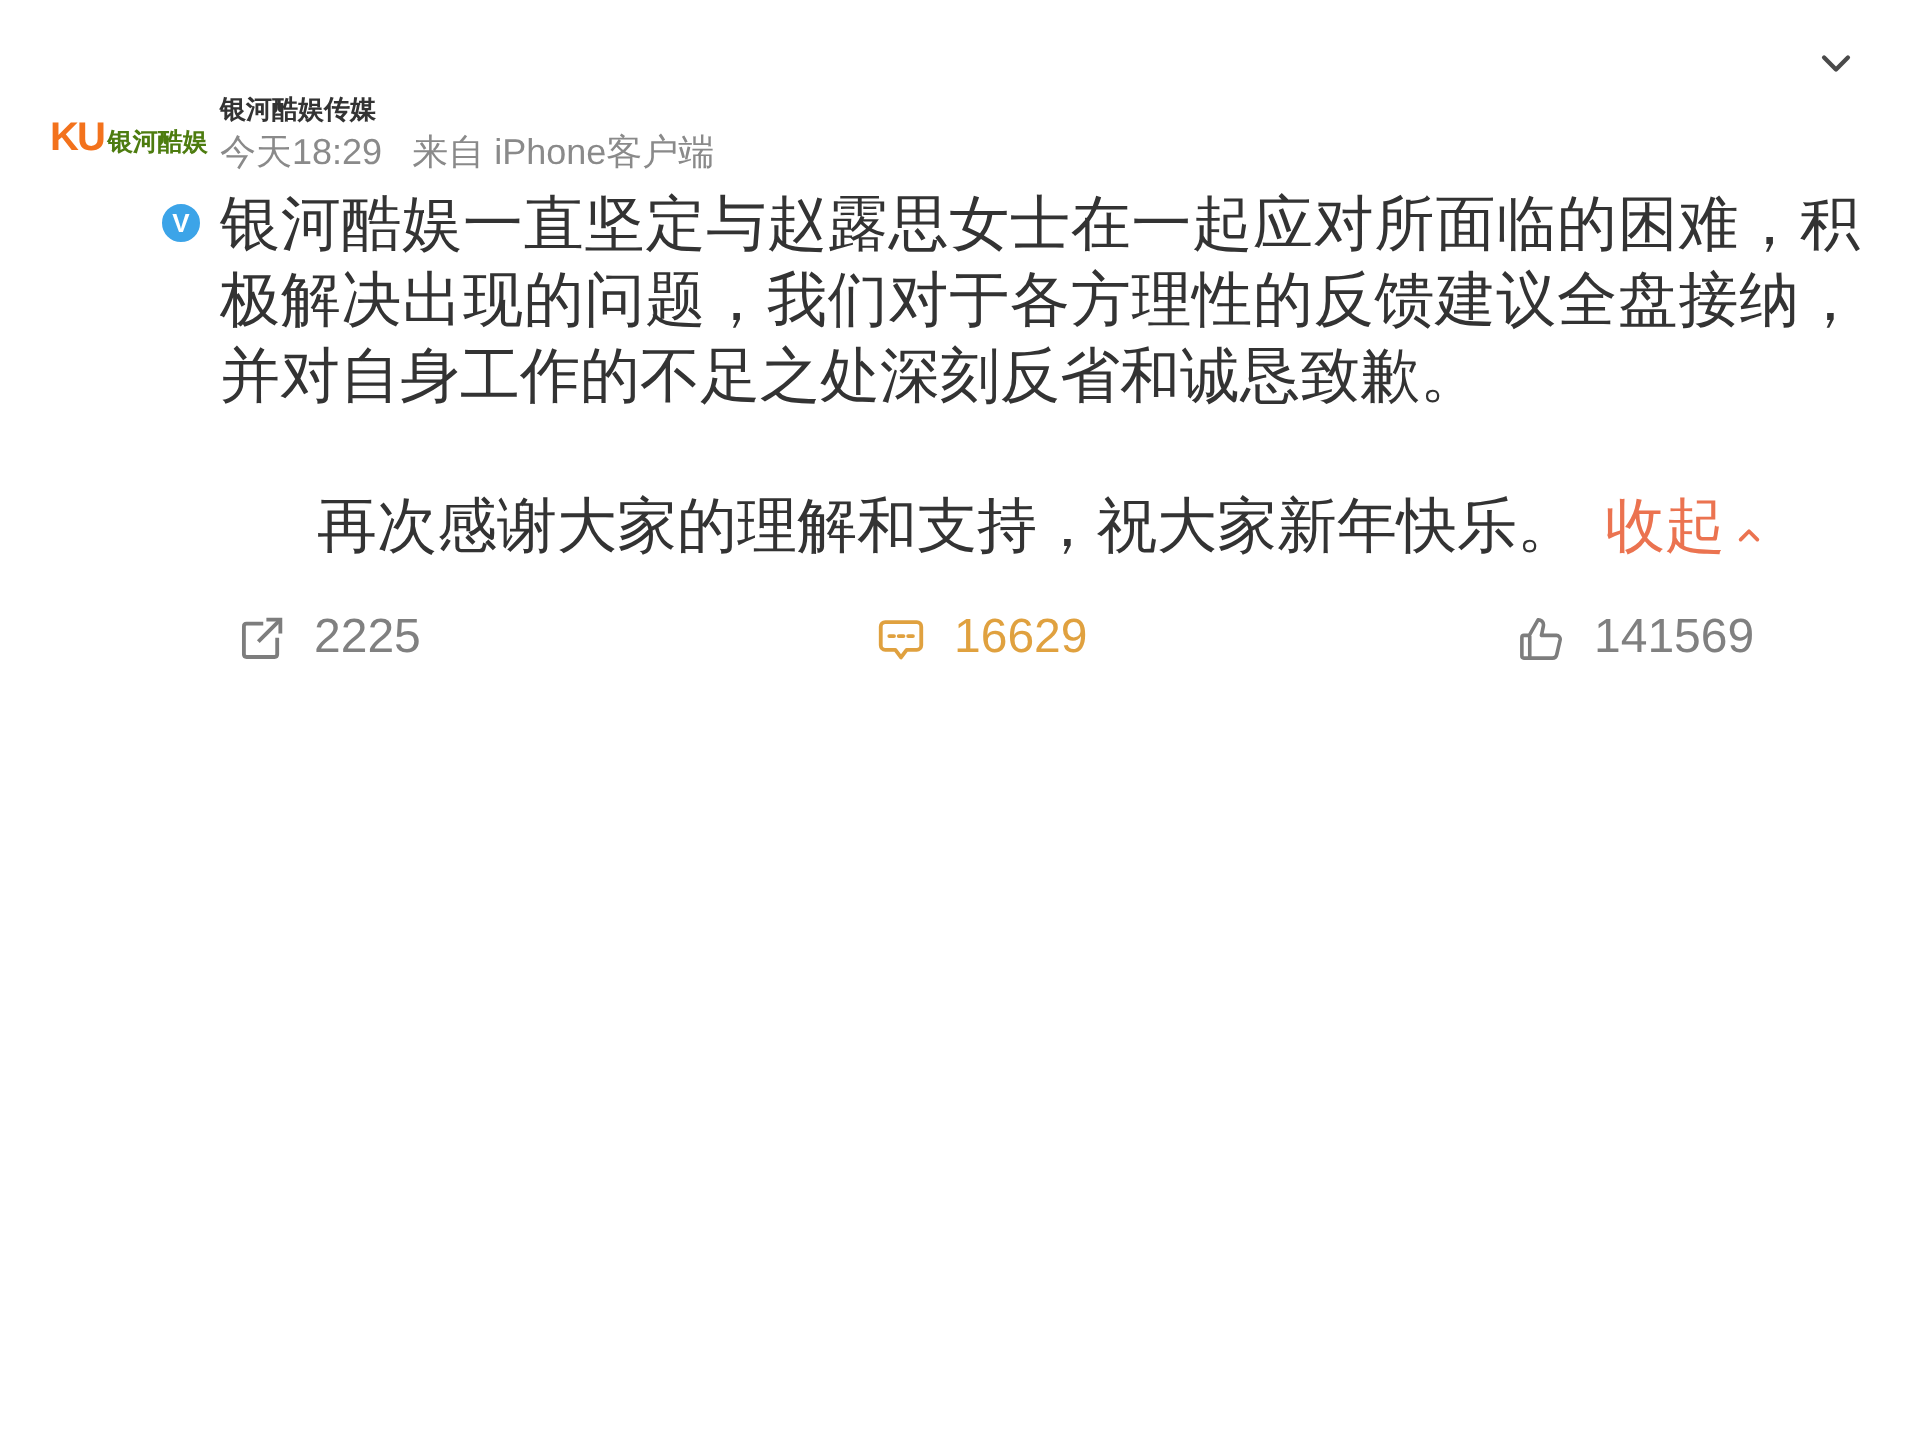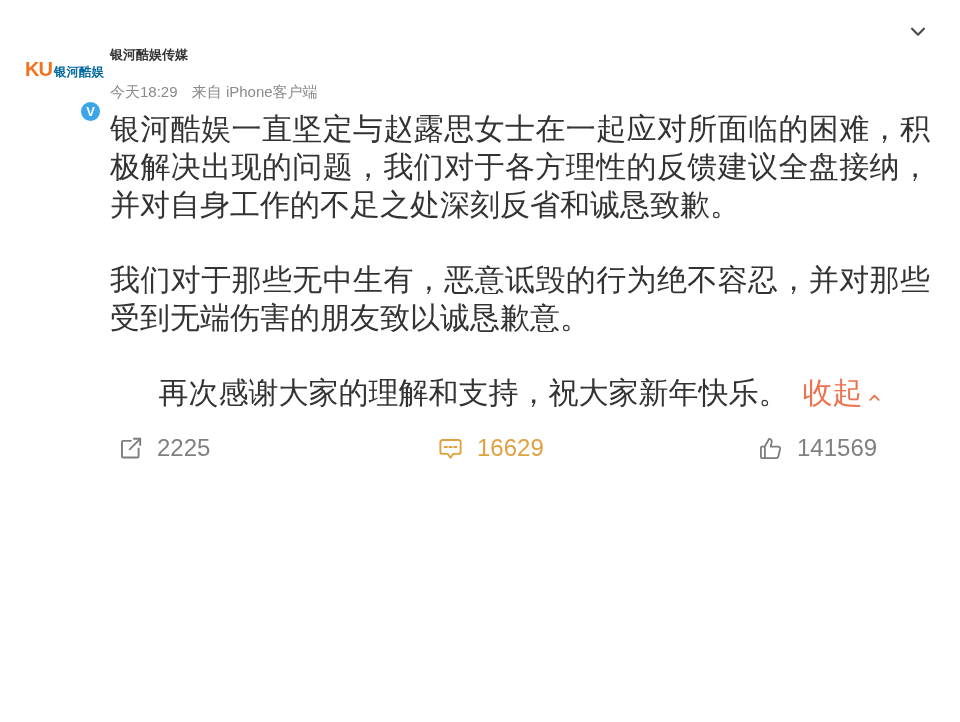--- a/index.html
+++ b/index.html
@@ -44,21 +44,21 @@
     margin-top: 14px;
     white-space: nowrap;
   }
   .logo-ku {
     color: var(--brand-orange, #f3721c);
     font-weight: 800;
     font-size: 20px;
     letter-spacing: -1px;
   }
   .logo-name {
-    color: #0369a1;
+    color: #4d7c0f;
     font-weight: 700;
     font-size: 12.5px;
     margin-left: 2px;
   }
   .v-badge {
     position: absolute;
     left: 54px;
     top: 42px;
     width: 23px;
     height: 23px;
@@ -75,22 +75,21 @@
   .content-col { flex: 1; min-width: 0; }
   .username {
     font-size: 13px;
     font-weight: 700;
     color: #333;
     line-height: 22px;
     cursor: pointer;
     display: inline-block;
   }
   .meta {
-    margin-top: 16px;
-    font-size: 15px;
+    font-size: 18px;
     color: var(--text-gray, #8a8a8a);
     line-height: 20px;
   }
   .meta .src { margin-left: 10px; cursor: pointer; }
   .body { margin-top: 8px; }
   .body p {
     font-size: 30px;
     line-height: 38px;
     color: var(--text-dark, #333333);
     text-align: justify;
@@ -151,21 +150,20 @@
 
     <div class="content-col">
       <div class="username">银河酷娱传媒</div>
       <div class="meta">
         <span>今天18:29</span>
         <span class="src">来自 iPhone客户端</span>
       </div>
 
       <div class="body">
         <p>银河酷娱一直坚定与赵露思女士在一起应对所面临的困难，积极解决出现的问题，我们对于各方理性的反馈建议全盘接纳，并对自身工作的不足之处深刻反省和诚恳致歉。</p>
-        <p>我们对于那些无中生有，恶意诋毁的行为绝不容忍，并对那些受到无端伤害的朋友致以诚恳歉意。</p>
         <p class="last">
           <span>再次感谢大家的理解和支持，祝大家新年快乐。</span><a class="collapse-link"><span>收起</span><svg width="15" height="13" viewBox="0 0 16 14" fill="none">
                 <path d="M3.5 9.5L8 5l4.5 4.5" stroke="#eb7350" stroke-width="2" stroke-linecap="round" stroke-linejoin="round"></path>
               </svg></a>
         </p>
       </div>
     </div>
   </div>
 
   <div class="action-bar">

